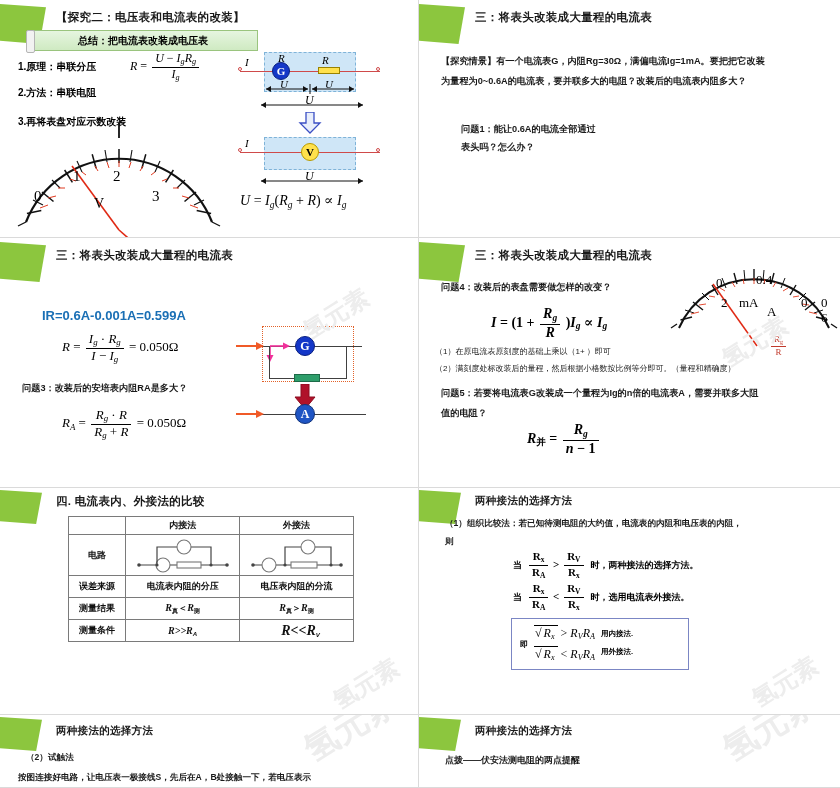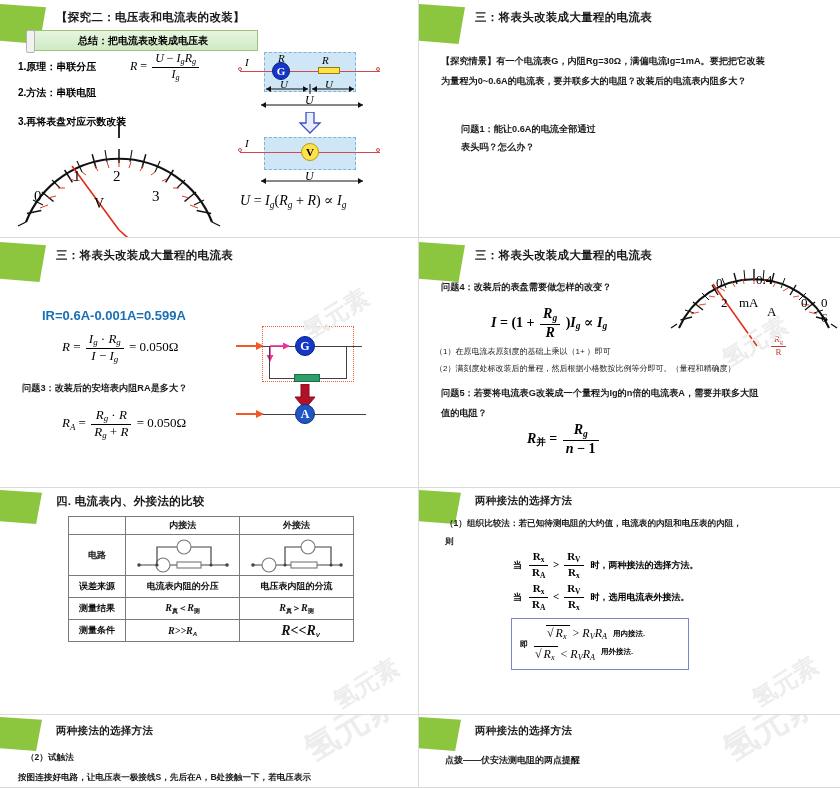--- a/index.html
+++ b/index.html
@@ -487,21 +487,21 @@
         &lt;
         <span class="frac"><span class="num">R<span class="sub" style="font-style:normal;">V</span></span><span class="den">R<span class="sub" style="font-style:normal;">x</span></span></span>
       </span>
       <span>时，选用电流表外接法。</span>
     </div>
 
     <div class="boxed" style="left:92px;top:130px;width:178px;height:52px;">
       <span style="font-size:8px;font-weight:700;">即</span>
       <div style="display:flex;flex-direction:column;gap:5px;">
         <div style="display:flex;align-items:center;gap:6px;">
-          <span class="eq" style="font-size:12px;margin-left:12px;">
+          <span class="eq" style="font-size:12px;">
             <span style="border-top:1px solid #000;padding:0 1px;">√<span style="border-top:1px solid #000;padding:0 2px;"><span class="mi">R</span><span class="sub">x</span></span></span>
             &gt; <span class="mi">R</span><span class="sub">V</span><span class="mi">R</span><span class="sub">A</span>
           </span>
           <span style="font-size:7.5px;font-weight:700;">用内接法.</span>
         </div>
         <div style="display:flex;gap:6px;">
           <span class="eq" style="font-size:12px;">
             <span style="border-top:1px solid #000;padding:0 1px;">√<span style="border-top:1px solid #000;padding:0 2px;"><span class="mi">R</span><span class="sub">x</span></span></span>
             &lt; <span class="mi">R</span><span class="sub">V</span><span class="mi">R</span><span class="sub">A</span>
           </span>

